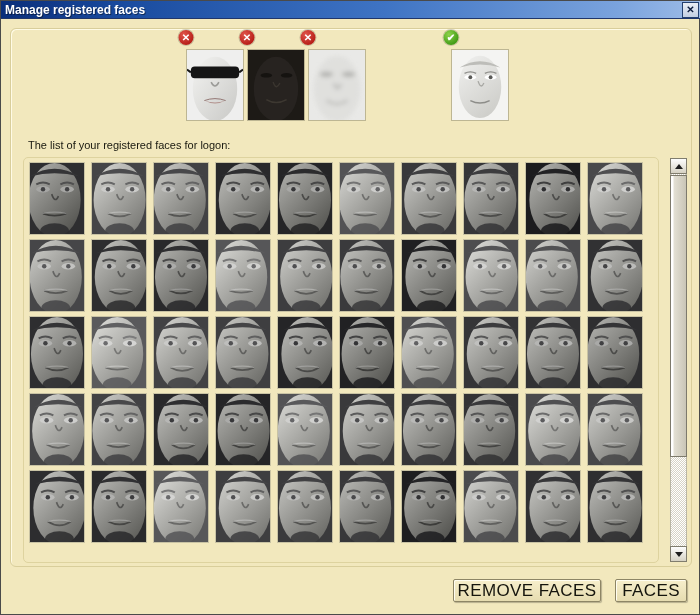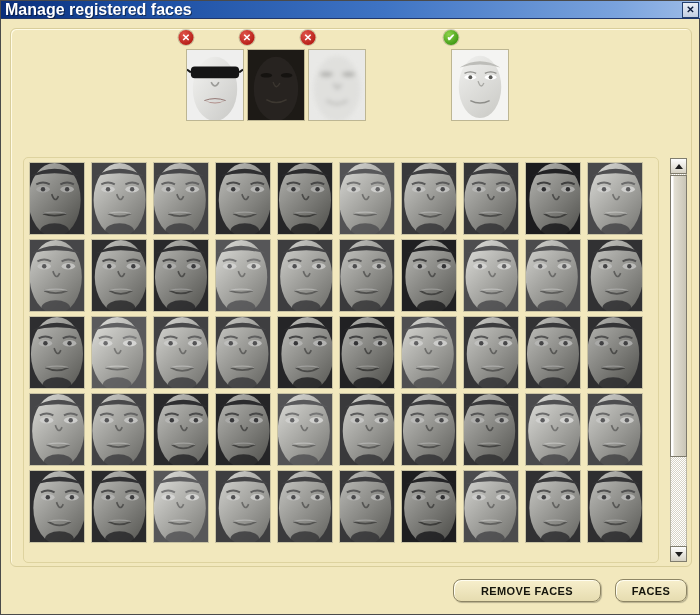--- a/index.html
+++ b/index.html
@@ -20,21 +20,21 @@
 
   
   #titlebar{
     position:absolute;left:0;top:0;width:700px;height:18px;
     background:linear-gradient(to right,#0a2e7a 0%,#1a4ca0 18%,#3f74c4 55%,#7aa3dd 88%,#9dbce8 100%);
     display:flex;align-items:center;
     box-sizing:border-box;
     border-bottom:1px solid #20366b;
   }
   #title-text{
-    color:#ffffff;font-size:16px;font-weight:bold;
+    color:#ffffff;font-size:12px;font-weight:bold;
     padding-left:4px;letter-spacing:0px;
     text-shadow:1px 1px 0 rgba(0,0,0,.45);
     white-space:nowrap;
   }
   #titlebar-spacer{flex:1 1 auto;}
   #close-box{
     width:15px;height:14px;margin-right:2px;
     background:linear-gradient(to bottom,#e9eef6,#c3cfe2);
     border:1px solid #24406f;
     display:flex;align-items:center;justify-content:center;
@@ -146,25 +146,25 @@
     border:1px solid #7d7a6c;
     box-sizing:border-box;
     cursor:pointer;
   }
 
   
   .btn{
     position:absolute;height:23px;
     background:linear-gradient(to bottom,#f7efcc,#e6dcb0);
     border:1px solid #8d8565;
-    border-radius:8px;
+    border-radius:2px;
     box-shadow:inset 1px 1px 0 #fffdf0, 1px 1px 1px rgba(0,0,0,.25);
     display:flex;align-items:center;justify-content:center;
-    font-size:11px;color:#15150d;letter-spacing:.4px;
-    box-sizing:border-box;cursor:pointer;white-space:nowrap;font-weight:bold;
+    font-size:17px;color:#15150d;letter-spacing:.4px;
+    box-sizing:border-box;cursor:pointer;white-space:nowrap;
   }
   #btn-remove{left:452px;top:578px;width:148px;}
   #btn-close{left:614px;top:578px;width:72px;}
 </style>
 </head>
 <body>
 
 <div id="window">
 
   <div id="titlebar">
@@ -253,20 +253,21 @@
           <circle cx="40" cy="28" r="2" fill="#5a5a57"></circle>
           <path d="M13 24 q6 -3 12 0" stroke="#8e8e8a" stroke-width="1.4" fill="none"></path>
           <path d="M34 24 q6 -3 12 0" stroke="#8e8e8a" stroke-width="1.4" fill="none"></path>
           <path d="M27 32 q3 9 6 2" stroke="#a8a8a4" stroke-width="1.4" fill="none"></path>
           <path d="M19 52 q10 5 20 0" stroke="#8d8d89" stroke-width="1.5" fill="none"></path>
         </svg>
       </div>
     </div>
   </div>
 
+  <div id="list-label">The list of your registered faces for logon:</div>
 
   <div id="list-panel">
     <div id="grid">
         <div class="cell">
           <div class="face">
             <svg viewBox="0 0 56 73" preserveAspectRatio="none">
               <defs>
                 <linearGradient id="g0" x1="0" y1="0" x2="0.75" y2="1">
                   <stop offset="0" stop-color="rgb(180,180,176)"></stop>
                   <stop offset="1" stop-color="rgb(84,84,80)"></stop>

